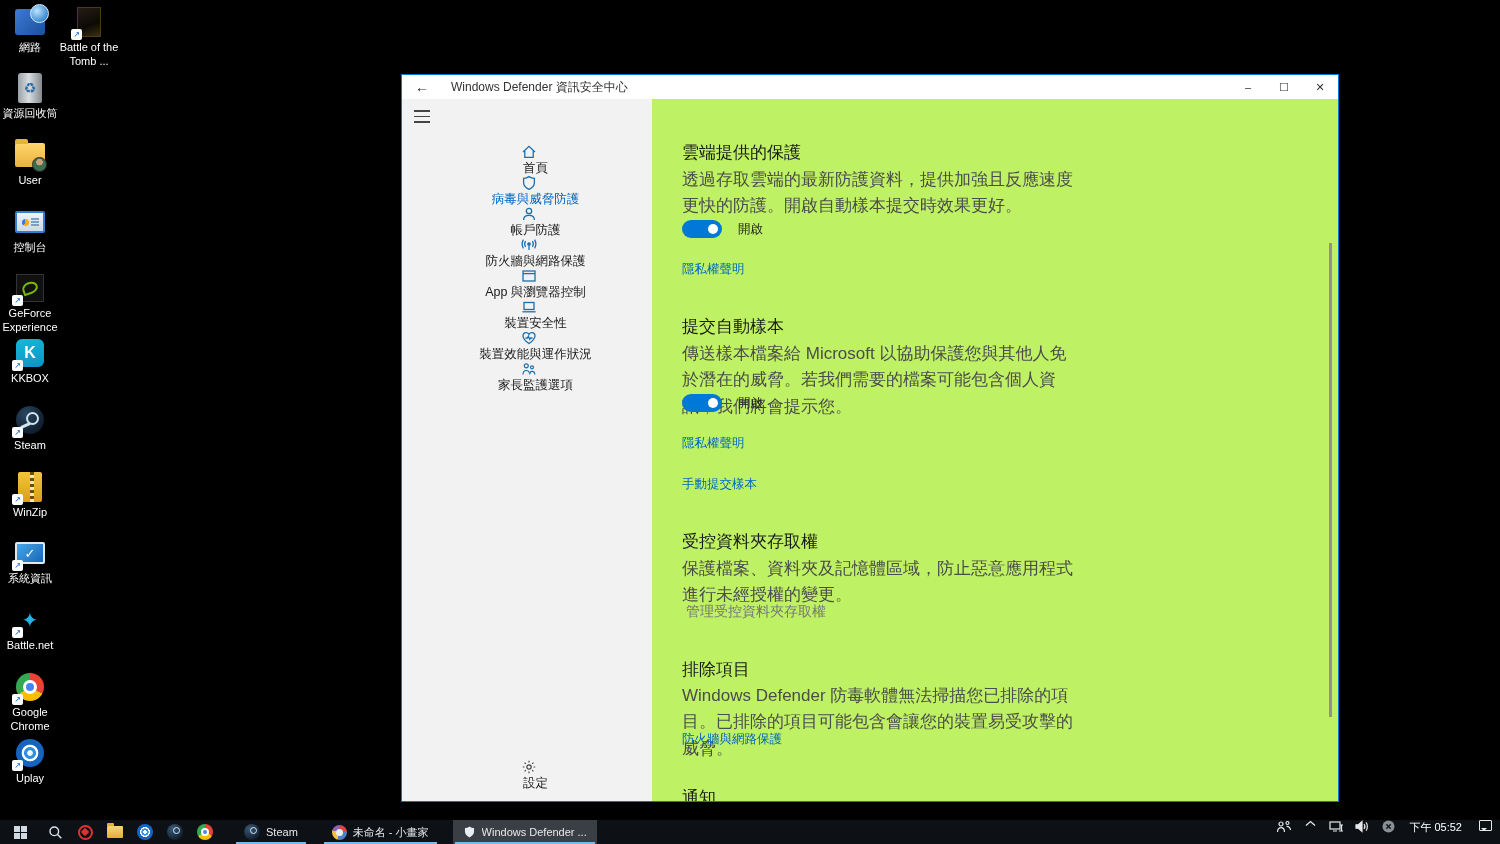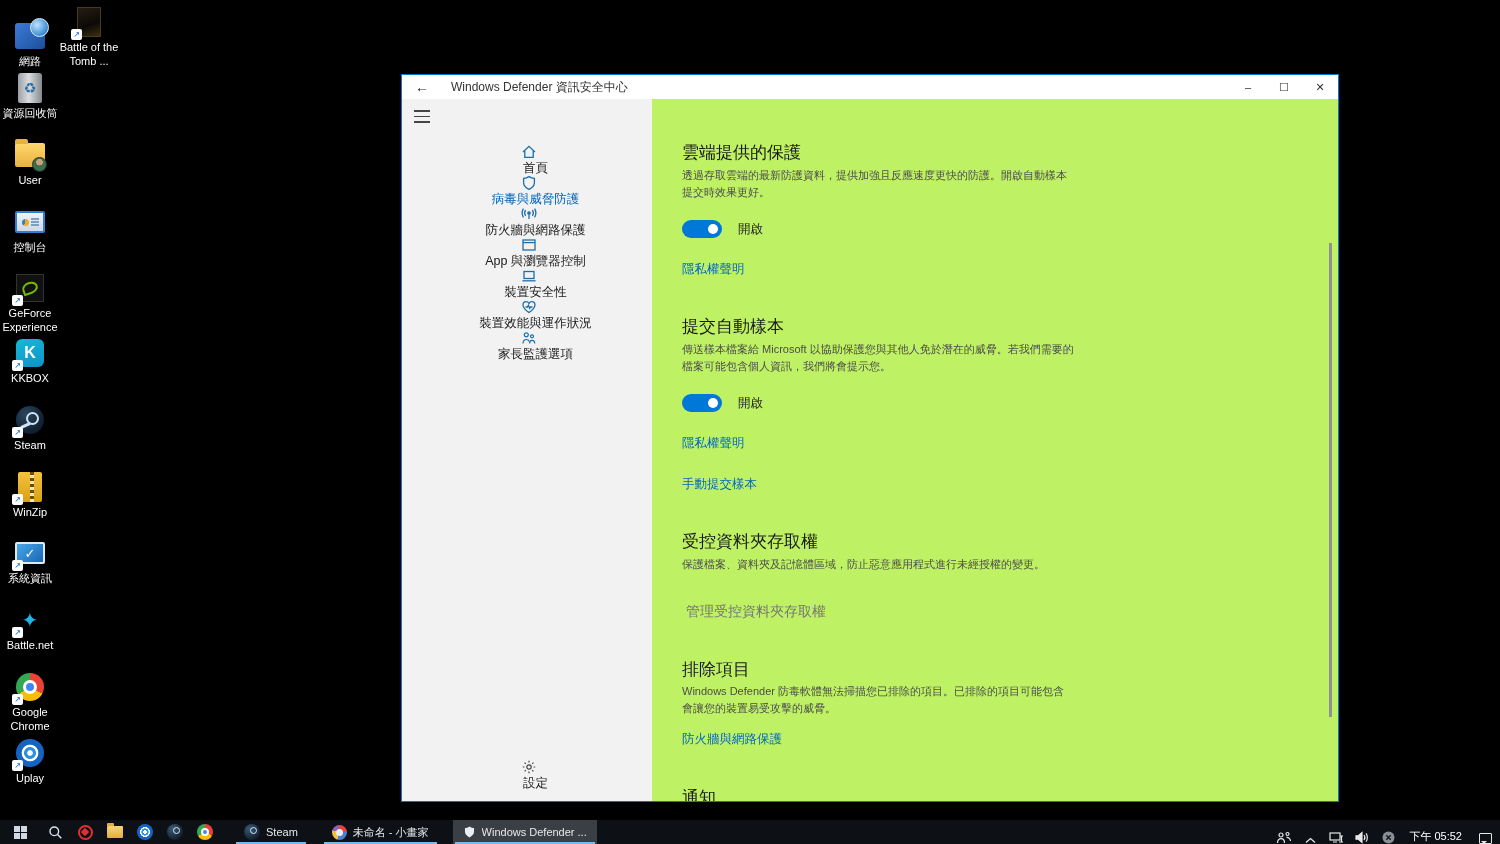--- a/index.html
+++ b/index.html
@@ -66,21 +66,21 @@
   .hamburger i { display:block; width:16px; height:1.6px; background:#444; margin:4px 0; }
   .nav { position:absolute; left:0; top:45px; right:0; }
   .sb-item { height:31px; display:flex; align-items:center; padding-left:17px; cursor:pointer; font-size:12.5px; color:#1a1a1a;flex-direction:column; }
   .sb-item .sbicon { width:16px; height:16px; margin-right:13px; flex:none; display:flex; align-items:center; justify-content:center; }
   .sb-item.selected { color:#0067c0; }
   .sb-settings { position:absolute; left:0; bottom:11px; right:0; }
 
   
   .content { flex:1; position:relative; background:#bef264; overflow:hidden; }
   .sec-h { position:absolute; left:30px; font-size:17px; font-weight:400; color:#1a1a1a; }
-  .sec-d { position:absolute; left:30px; width:392px; font-size:11px; line-height:1.55; color:#4c4c4c; }
+  .sec-d { position:absolute; left:30px; width:392px; font-size:17px; line-height:1.55; color:#4c4c4c; }
   .lnk { position:absolute; left:30px; font-size:12.5px; color:#0067c0; cursor:pointer; }
   .lnk-gray { position:absolute; left:34px; font-size:14px; color:#767676; }
   .toggle-row { position:absolute; left:30px; display:flex; align-items:flex-end; cursor:pointer; }
   .toggle { width:40px; height:18px; border-radius:9px; background:#0078d7; position:relative; flex:none; }
   .toggle::after { content:""; position:absolute; right:4px; top:4px; width:10px; height:10px; border-radius:50%; background:#fff; }
   .toggle-lbl { margin-left:16px; font-size:12.5px; color:#1a1a1a; }
   .vscroll { position:absolute; right:6px; top:144px; width:3px; height:474px; background:#919191; }
 
   
   .taskbar { position:absolute; left:0; bottom:0; width:1500px; height:24px; background:#0d1116;
@@ -98,33 +98,33 @@
   .tb-chrome { width:16px; height:16px; border-radius:50%;
     background:conic-gradient(#ea4335 0 33%, #fbbc05 33% 66%, #34a853 66% 100%); position:relative; }
   .tb-chrome::after { content:""; position:absolute; inset:4px; border-radius:50%; background:#4285f4; border:2px solid #fff; }
   .tb-app { display:flex; align-items:center; gap:6px; padding:0 10px; max-width:150px; position:relative;
     cursor:pointer; flex:none; }
   .tb-app .t { font-size:11px; color:#e8e8e8; white-space:nowrap; overflow:hidden; }
   .tb-app .underline { position:absolute; left:2px; right:2px; bottom:0; height:2px; background:#76b9ed; }
   .tb-app.active { background:#3a3f46; }
   .tb-paint-ic { width:15px; height:15px; border-radius:50%; background:conic-gradient(#e5443b 0 25%,#4d7fd0 25% 55%,#f4c13d 55% 80%,#8e62b5 80% 100%); position:relative; }
   .tb-paint-ic::after { content:""; position:absolute; inset:4px; border-radius:50%; background:#e9eef4; }
-  .tray { margin-left:auto; display:flex; align-items:flex-end; }
+  .tray { margin-left:auto; display:flex; align-items:flex-start; }
   .tray-ic { width:26px; display:flex; align-items:center; justify-content:center; color:#e8e8e8; font-size:12px; cursor:pointer; }
   .clock { display:flex; align-items:center; padding:0 8px; color:#fff; font-size:11px; cursor:pointer; }
   .action-ctr { width:30px; display:flex; align-items:center; justify-content:center; cursor:pointer; }
   .action-ctr i { width:13px; height:11px; border:1.4px solid #e8e8e8; border-radius:1px; position:relative; }
   .action-ctr i::after { content:""; position:absolute; left:1px; bottom:-4px; border:3px solid transparent; border-top-color:#e8e8e8; }
 </style>
 </head>
 <body>
 
 <div class="desktop">
 
-  <div class="dicon" style="left:4px;top:20px;width:52px">
+  <div class="dicon" style="left:4px;top:6px;width:52px">
     <div class="img">
         <div class="ic-net"></div>
       </div>
     <div class="lbl">網路</div>
   </div>
   <div class="dicon" style="left:58px;top:6px;width:62px">
     <div class="img">
         <div class="ic-tomb"></div>
         <div class="sc-arrow">↗</div>
       </div>
@@ -245,20 +245,29 @@
             <span class="sbicon">
               <svg width="16" height="16" viewBox="0 0 16 16" fill="none" stroke="#1c6fad" stroke-width="1.3">
                   <path d="M8 1.6 C10 2.9 11.9 3.3 13.4 3.4 V7.8 C13.4 10.8 11 13 8 14.4 C5 13 2.6 10.8 2.6 7.8 V3.4 C4.1 3.3 6 2.9 8 1.6 Z"></path>
                 </svg>
             </span>
             <span>病毒與威脅防護</span>
           </div>
           <div class="sb-item">
             <span class="sbicon">
               <svg width="16" height="16" viewBox="0 0 16 16" fill="none" stroke="#1c6fad" stroke-width="1.3">
+                  <circle cx="8" cy="5" r="2.7"></circle>
+                  <path d="M2.6 14 C2.6 10.6 5 9.4 8 9.4 C11 9.4 13.4 10.6 13.4 14"></path>
+                </svg>
+            </span>
+            <span>帳戶防護</span>
+          </div>
+          <div class="sb-item">
+            <span class="sbicon">
+              <svg width="16" height="16" viewBox="0 0 16 16" fill="none" stroke="#1c6fad" stroke-width="1.3">
                   <circle cx="8" cy="7" r="1.2" fill="#1c6fad"></circle>
                   <path d="M8 8.4 V13"></path>
                   <path d="M4.6 4.2 C3.5 5.8 3.5 8.2 4.6 9.8 M11.4 4.2 C12.5 5.8 12.5 8.2 11.4 9.8"></path>
                   <path d="M2.4 2.6 C0.9 5.2 0.9 8.8 2.4 11.4 M13.6 2.6 C15.1 5.2 15.1 8.8 13.6 11.4"></path>
                 </svg>
             </span>
             <span>防火牆與網路保護</span>
           </div>
           <div class="sb-item">
             <span class="sbicon">

